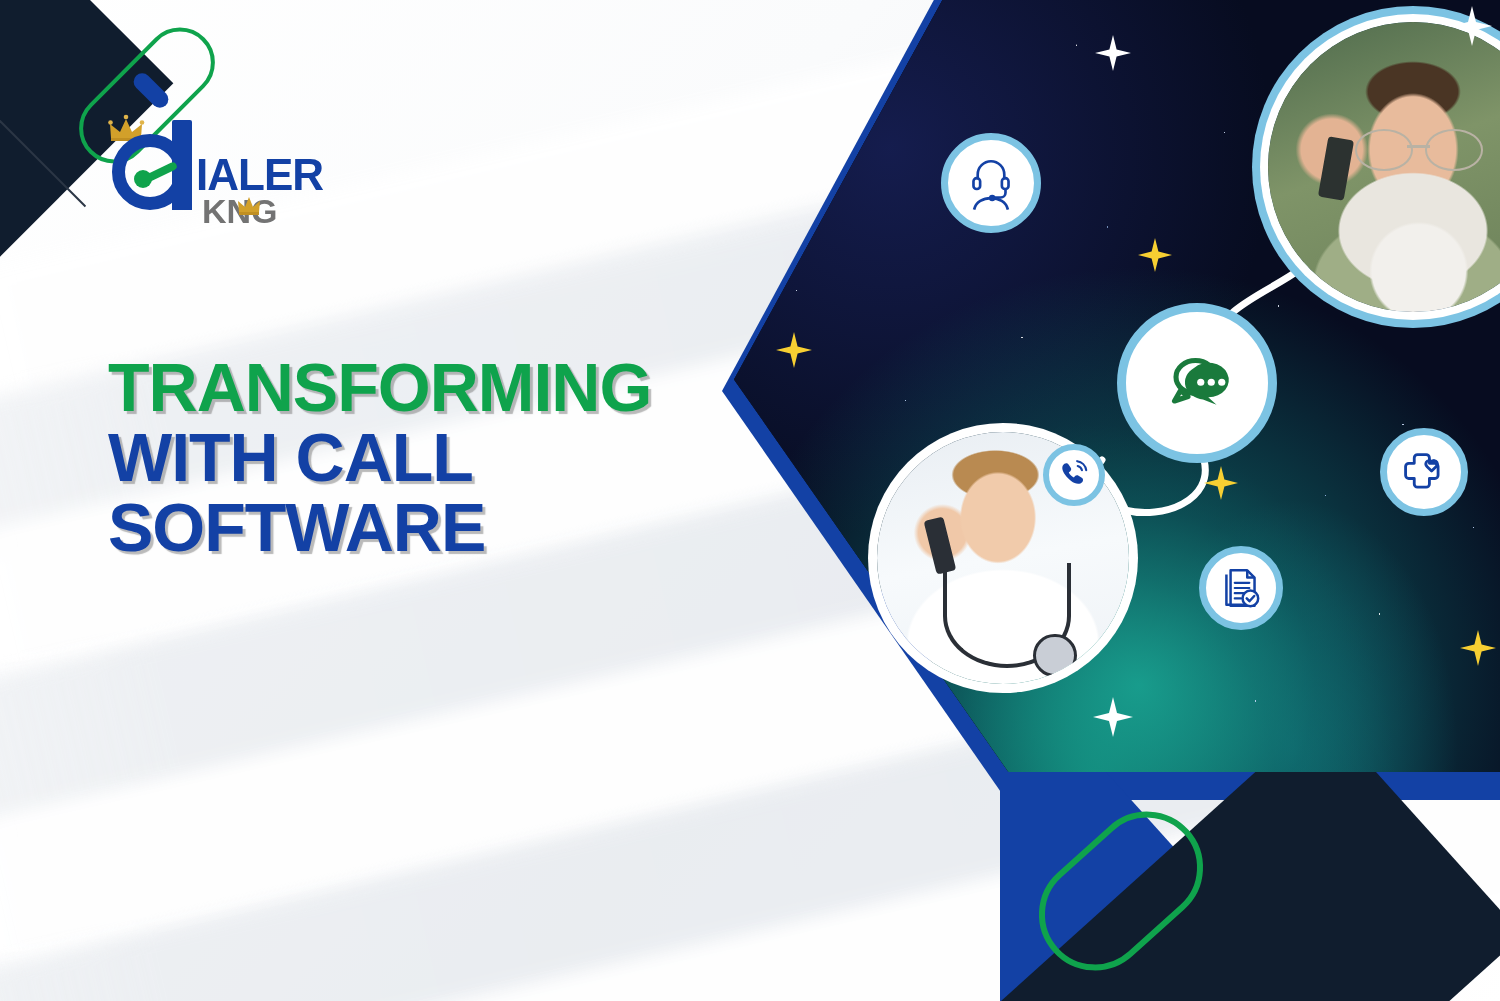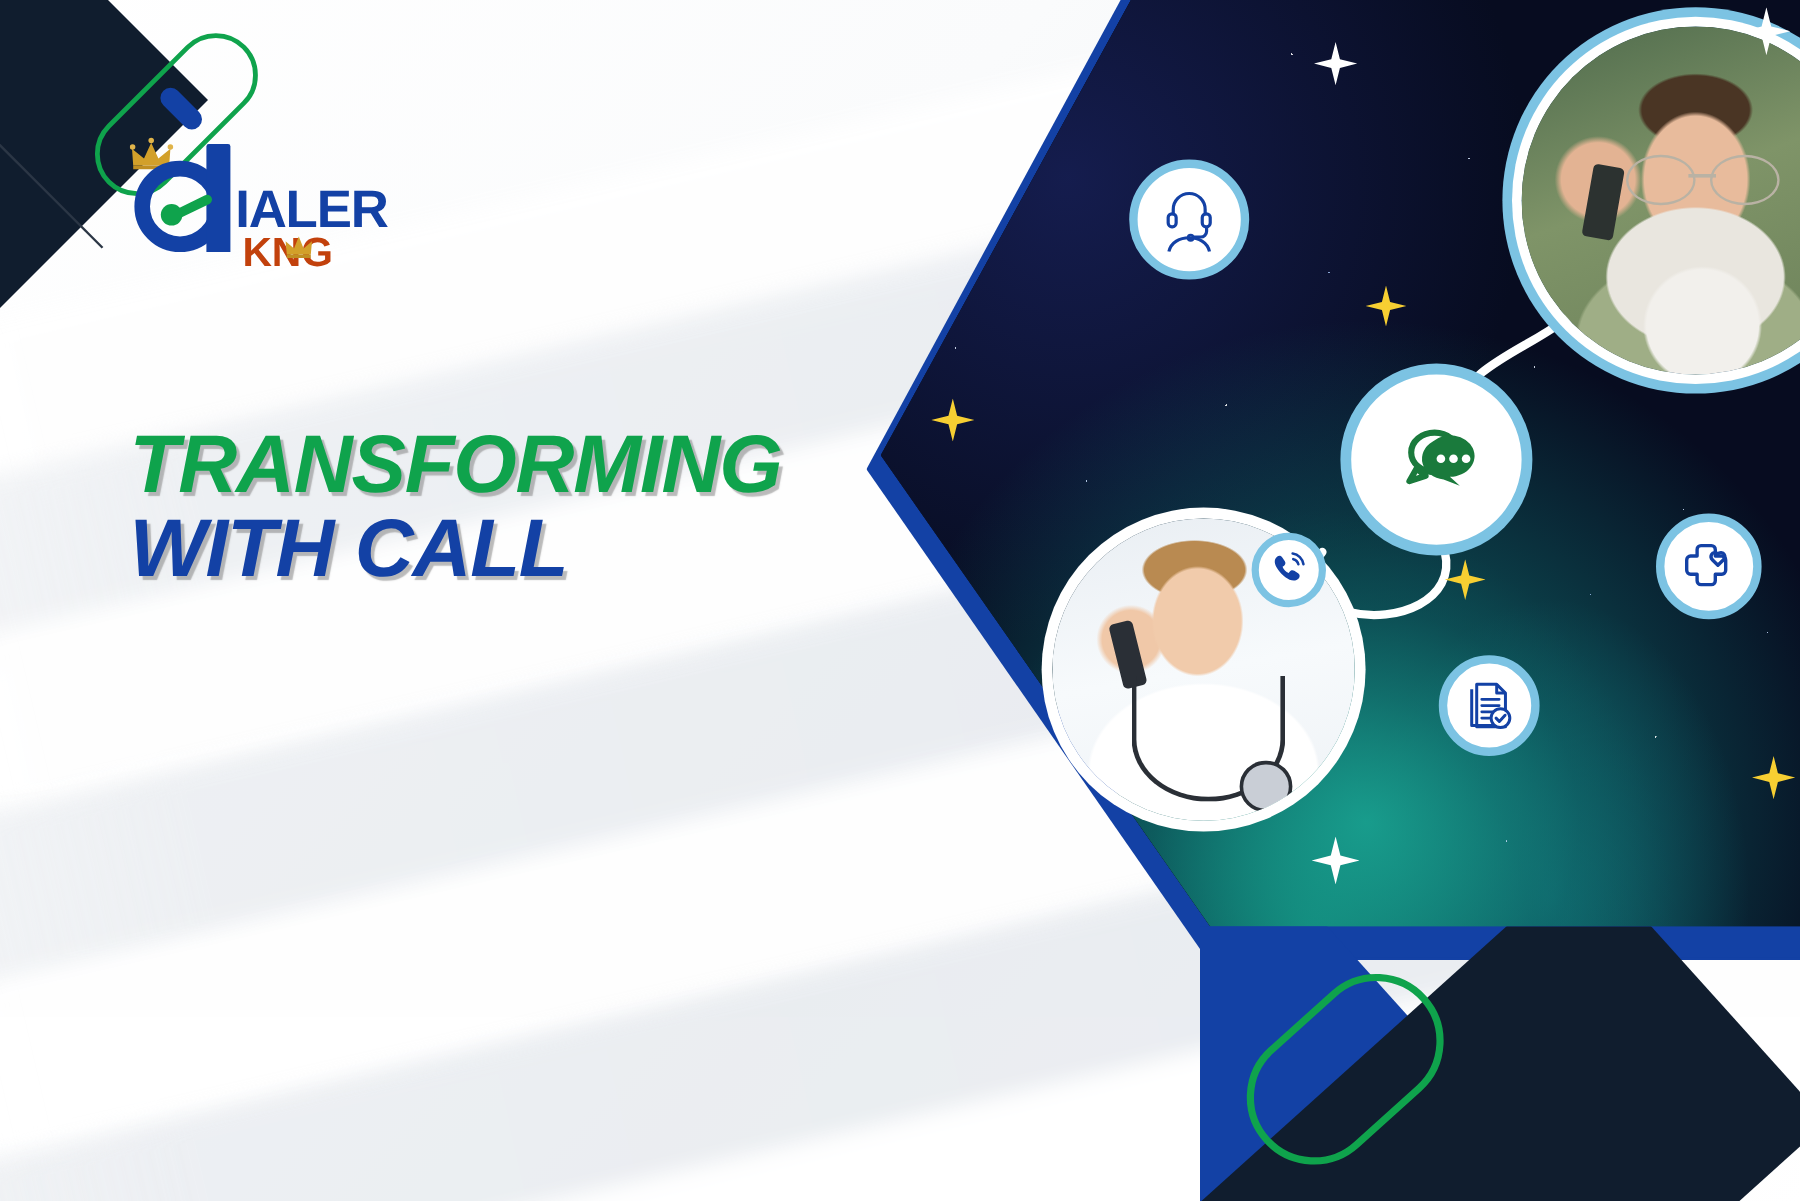--- a/index.html
+++ b/index.html
@@ -117,38 +117,38 @@
   .br .d{position:absolute;transform:rotate(48deg);transform-origin:top left;}
   .br-navy{left:-160px;top:-60px;width:360px;height:560px;background:#101d2e;}
   .br-blue1{left:52px;top:-60px;width:250px;height:560px;background:#1341a5;}
   .br-green{left:200px;top:118px;width:120px;height:560px;background:#0fa34c;}
   .br-navy2{left:322px;top:-60px;width:300px;height:560px;background:#101d2e;}
   .band{position:absolute;left:1000px;top:772px;width:500px;height:26px;background:#1341a5;}
   .pill-br{position:absolute;left:1065px;top:800px;width:100px;height:170px;border:6px solid #0fa34c;
            border-radius:60px;transform:rotate(48deg);}
 
   
-  .headline{position:absolute;left:108px;top:352px;width:640px;font-style:italic;}
+  .headline{position:absolute;left:108px;top:352px;width:640px;}
   .headline div{font-weight:bold;font-size:68px;line-height:1.03;letter-spacing:-1px;
                 text-shadow:3px 3px 1px rgba(130,130,130,.55);}
   .hl-green{color:#0fa34c;}
   .hl-blue{color:#1341a5;}
 
   
   .logo{position:absolute;left:100px;top:112px;width:230px;height:118px;}
   .logo .d-mark{position:absolute;left:12px;top:22px;width:76px;height:76px;
        border:13px solid #1341a5;border-radius:50%;box-sizing:border-box;}
   .logo .d-stem{position:absolute;left:72px;top:8px;width:20px;height:90px;background:#1341a5;
        border-radius:2px 2px 0 0;}
   .logo .d-needle{position:absolute;left:44px;top:56px;width:34px;height:8px;background:#0fa34c;
        border-radius:4px;transform:rotate(-26deg);}
   .logo .d-dot{position:absolute;left:34px;top:58px;width:18px;height:18px;border-radius:50%;background:#0fa34c;}
   .logo .crown{position:absolute;left:8px;top:2px;width:72px;height:28px;}
   .logo .ialer{position:absolute;left:96px;top:38px;font-size:44px;font-weight:bold;color:#1341a5;letter-spacing:-1px;}
-  .logo .king{position:absolute;left:102px;top:80px;font-size:34px;font-weight:bold;color:#c2410c;letter-spacing:0px;}
+  .logo .king{position:absolute;left:102px;top:80px;font-size:34px;font-weight:bold;color:#737373;letter-spacing:0px;}
   .logo .kcrown{position:absolute;left:136px;top:80px;width:26px;height:26px;}
 </style>
 </head>
 <body>
 
 <div class="banner">
 
   <div class="bg-base"></div>
   <div class="wave" style="top:60px;"></div>
   <div class="wave wgrey" style="top:190px;"></div>
@@ -291,15 +291,16 @@
     <div class="king">KNG</div>
     <svg class="kcrown" viewBox="0 0 26 26">
       <path d="M3 20l-1-11 7 6 4-10 4 10 7-6-1 11z" fill="#d2a02a"></path>
       <path d="M3 20h20v3H3z" fill="#c08f22"></path>
     </svg>
   </div>
 
   <div class="headline">
     <div class="hl-green">TRANSFORMING</div>
     <div class="hl-blue">WITH CALL</div>
+    <div class="hl-blue">SOFTWARE</div>
   </div>
 
 </div>
 
 </body></html>

